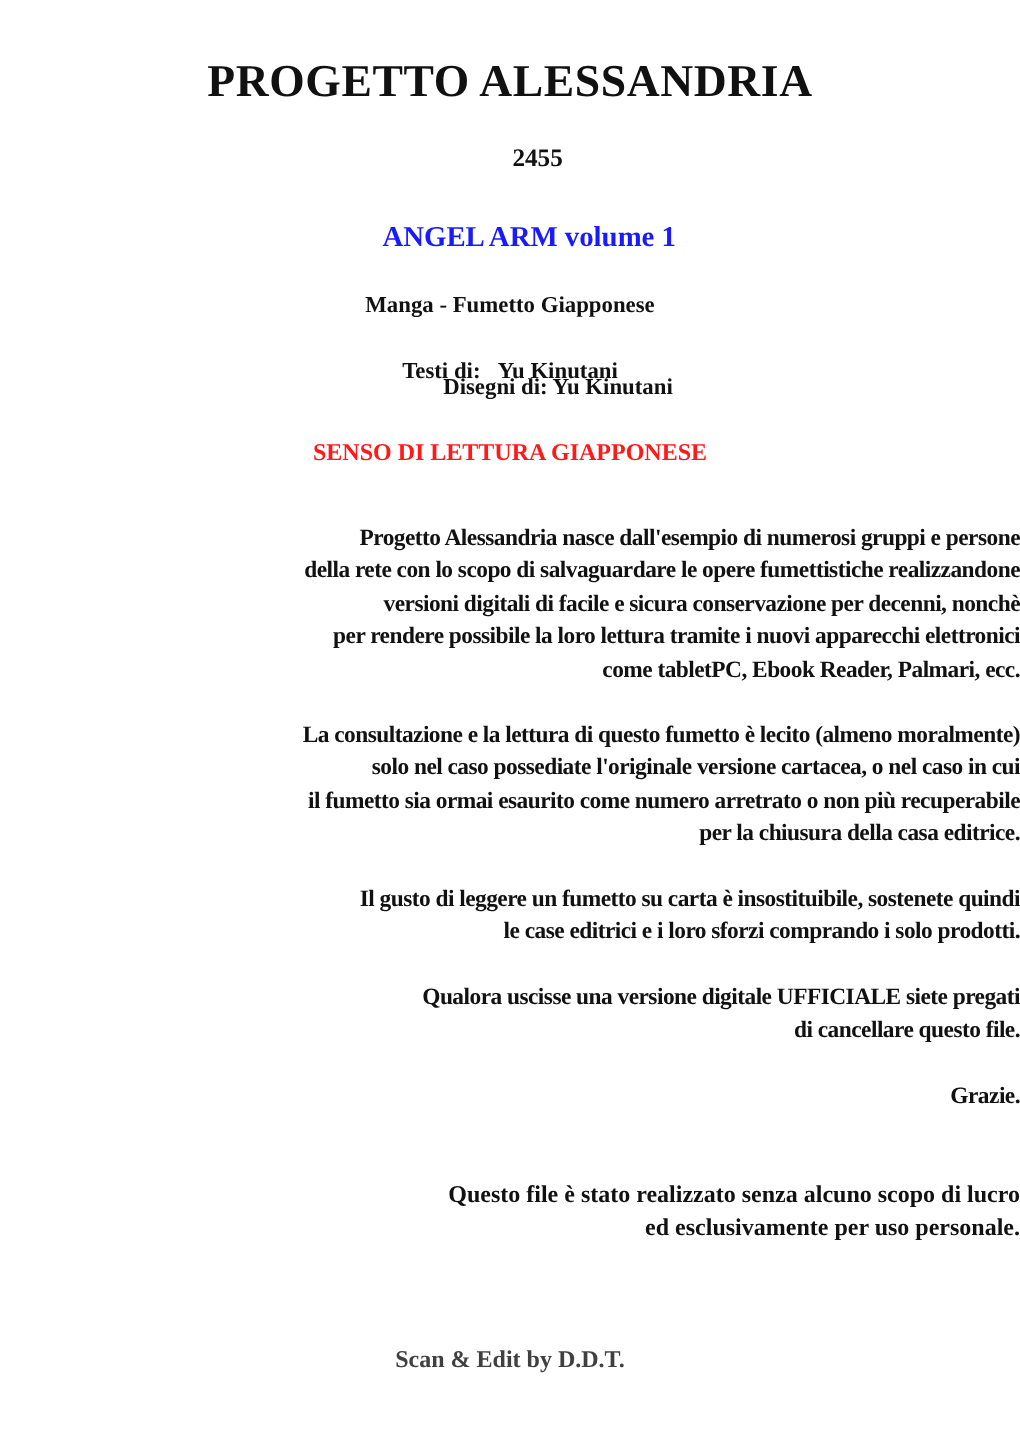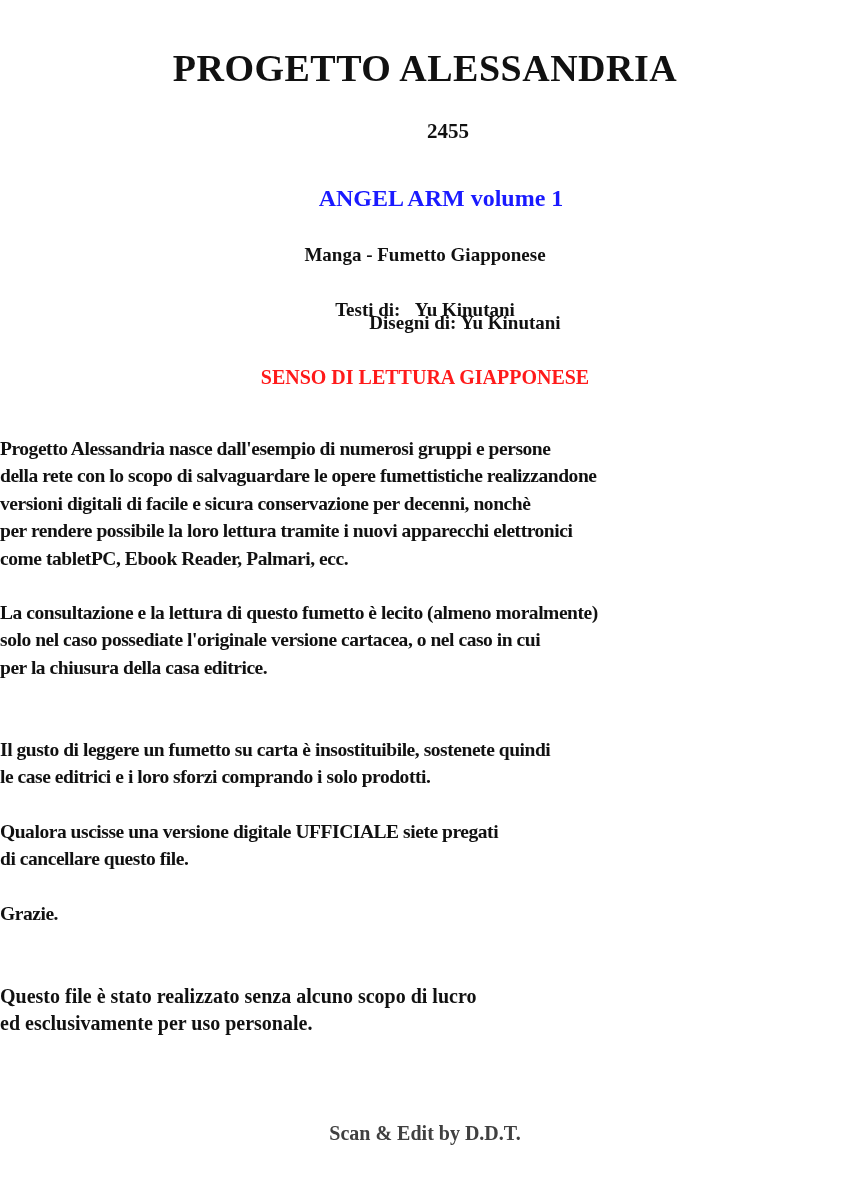--- a/index.html
+++ b/index.html
@@ -6,21 +6,21 @@
   body { width: 850px; height: 1200px; position: relative; overflow: hidden;
          font-family: "Liberation Serif", "DejaVu Serif", serif; color: #111111; }
   .line { position: absolute; left: 0; width: 850px; text-align: center; white-space: nowrap; font-weight: bold; }
   .title { font-size: 38px; top: 46px; letter-spacing: 0.5px; }
   .number { font-size: 21px; top: 119px; margin-left: 23px; }
   .series { font-size: 24px; top: 185px; margin-left: 16px; }
   .series .vol { font-weight: bold; }
   .genre { font-size: 19px; top: 244px; }
   .credit { font-size: 19px; }
   .warn { font-size: 20px; top: 366px; }
-  .para { position: absolute; left: 0; width: 850px; text-align: left; font-weight: bold;
+  .para { position: absolute; left: 0; width: 850px; text-align: right; font-weight: bold;
           font-size: 19.5px; line-height: 27.4px; letter-spacing: -0.45px; }
   .para span { display: block; white-space: nowrap; }
   .final { font-size: 20px; line-height: 27.4px; letter-spacing: 0; }
   .credits-green { font-size: 20px; top: 1122px; }
 </style>
 </head>
 <body>
 
 <div class="line title">PROGETTO ALESSANDRIA</div>
 <div class="line number">2455</div>
@@ -45,20 +45,21 @@
   <span>Progetto Alessandria nasce dall'esempio di numerosi gruppi e persone</span>
   <span>della rete con lo scopo di salvaguardare le opere fumettistiche realizzandone</span>
   <span>versioni digitali di facile e sicura conservazione per decenni, nonchè</span>
   <span>per rendere possibile la loro lettura tramite i nuovi apparecchi elettronici</span>
   <span>come tabletPC, Ebook Reader, Palmari, ecc.</span>
 </div>
 
 <div class="para" style="top:599px;">
   <span>La consultazione e la lettura di questo fumetto è lecito (almeno moralmente)</span>
   <span>solo nel caso possediate l'originale versione cartacea, o nel caso in cui</span>
+  <span>il fumetto sia ormai esaurito come numero arretrato o non più recuperabile</span>
   <span>per la chiusura della casa editrice.</span>
 </div>
 
 <div class="para" style="top:736px;">
   <span>Il gusto di leggere un fumetto su carta è insostituibile, sostenete quindi</span>
   <span>le case editrici e i loro sforzi comprando i solo prodotti.</span>
 </div>
 
 <div class="para" style="top:818px;">
   <span>Qualora uscisse una versione digitale UFFICIALE siete pregati</span>

